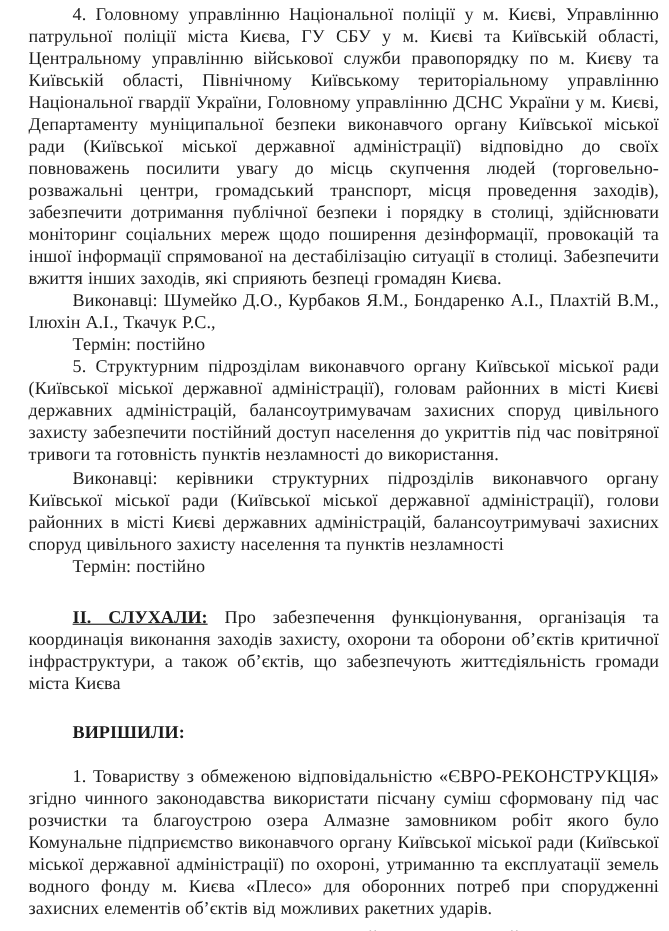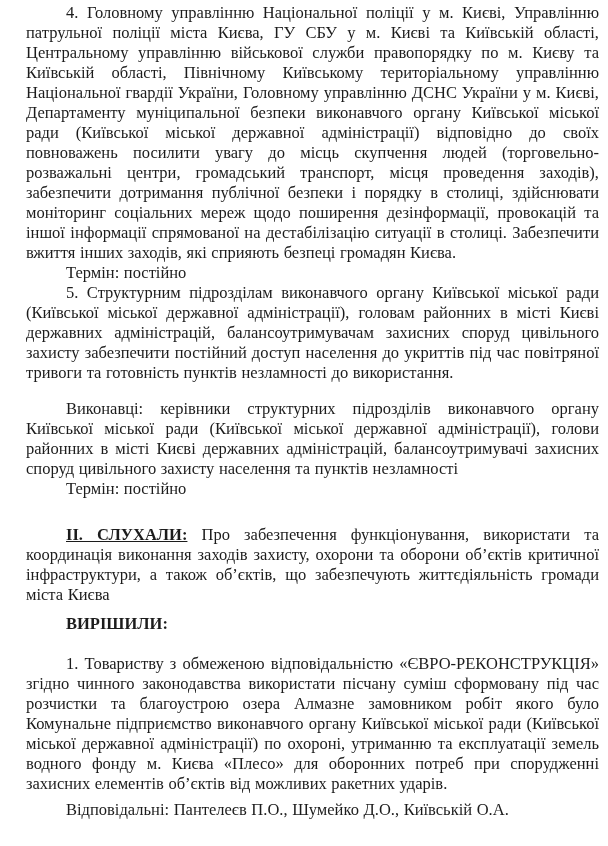--- a/index.html
+++ b/index.html
@@ -26,43 +26,44 @@
     margin: 0;
     font-size: 16.5px;
     line-height: 20px;
     text-align: justify;
     text-indent: 40px;
     word-spacing: 0.5px;
   }
   .bold { font-weight: bold; }
   .label { font-weight: bold; text-decoration: underline; }
   .gap-item     { }
-  .gap-exec     { margin-top: 16px; }
+  .gap-exec     { margin-top: 2px; }
   .gap-section  { margin-top: 26px; }
-  .gap-resolved { margin-top: 9px; font-family: Liberation Serif, serif; }
+  .gap-resolved { margin-top: 25px; font-family: Liberation Serif, serif; }
   .gap-p1       { margin-top: 20px; }
   .gap-resp     { margin-top: 6px; }
 </style>
 </head>
 <body>
 
 <div class="page">
 
   <p class="para">4. Головному управлінню Національної поліції у м. Києві, Управлінню патрульної поліції міста Києва, ГУ СБУ у м. Києві та Київській області, Центральному управлінню військової служби правопорядку по м. Києву та Київській області, Північному Київському територіальному управлінню Національної гвардії України, Головному управлінню ДСНС України у м. Києві, Департаменту муніципальної безпеки виконавчого органу Київської міської ради (Київської міської державної адміністрації) відповідно до своїх повноважень посилити увагу до місць скупчення людей (торговельно-розважальні центри, громадський транспорт, місця проведення заходів), забезпечити дотримання публічної безпеки і порядку в столиці, здійснювати моніторинг соціальних мереж щодо поширення дезінформації, провокацій та іншої інформації спрямованої на дестабілізацію ситуації в столиці. Забезпечити вжиття інших заходів, які сприяють безпеці громадян Києва.</p>
 
+  <p class="para">Виконавці: Шумейко Д.О., Курбаков Я.М., Бондаренко А.І., Плахтій В.М., Ілюхін А.І., Ткачук Р.С.,</p>
 
   <p class="para">Термін: постійно</p>
 
   <p class="para gap-item">5. Структурним підрозділам виконавчого органу Київської міської ради (Київської міської державної адміністрації), головам районних в місті Києві державних адміністрацій, балансоутримувачам захисних споруд цивільного захисту забезпечити постійний доступ населення до укриттів під час повітряної тривоги та готовність пунктів незламності до використання.</p>
 
   <p class="para gap-exec">Виконавці: керівники структурних підрозділів виконавчого органу Київської міської ради (Київської міської державної адміністрації), голови районних в місті Києві державних адміністрацій, балансоутримувачі захисних споруд цивільного захисту населення та пунктів незламності</p>
 
   <p class="para">Термін: постійно</p>
 
-  <p class="para gap-section"><span class="label">ІІ. СЛУХАЛИ:</span><span> Про забезпечення функціонування, використати та координація виконання заходів захисту, охорони та оборони об’єктів критичної інфраструктури, а також об’єктів, що забезпечують життєдіяльність громади міста Києва</span></p>
+  <p class="para gap-section"><span class="label">ІІ. СЛУХАЛИ:</span><span> Про забезпечення функціонування, організація та координація виконання заходів захисту, охорони та оборони об’єктів критичної інфраструктури, а також об’єктів, що забезпечують життєдіяльність громади міста Києва</span></p>
 
   <p class="para bold gap-resolved">ВИРІШИЛИ:</p>
 
   <p class="para gap-p1">1. Товариству з обмеженою відповідальністю «ЄВРО-РЕКОНСТРУКЦІЯ» згідно чинного законодавства використати пісчану суміш сформовану під час розчистки та благоустрою озера Алмазне замовником робіт якого було Комунальне підприємство виконавчого органу Київської міської ради (Київської міської державної адміністрації) по охороні, утриманню та експлуатації земель водного фонду м. Києва «Плесо» для оборонних потреб при спорудженні захисних елементів об’єктів від можливих ракетних ударів.</p>
 
   <p class="para gap-resp">Відповідальні: Пантелеєв П.О., Шумейко Д.О., Київській О.А.</p>
 
 </div>
 
 </body></html>

